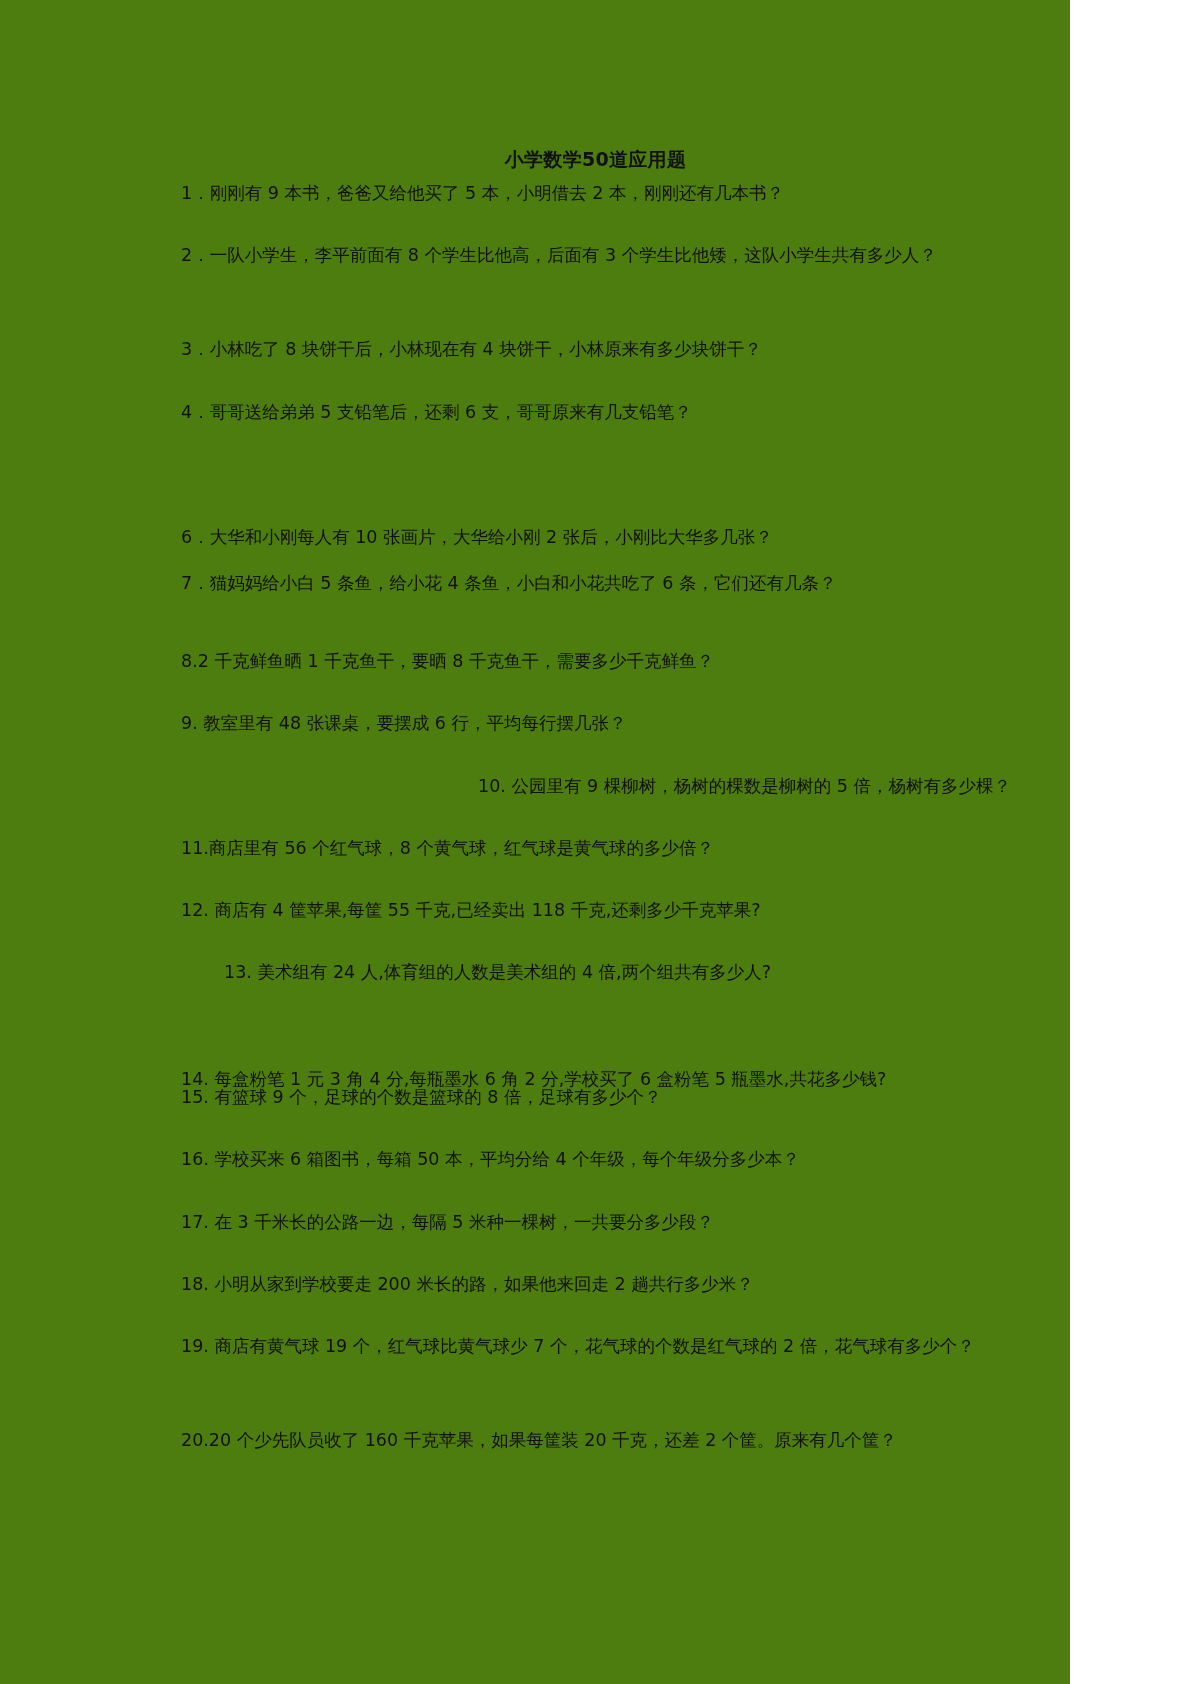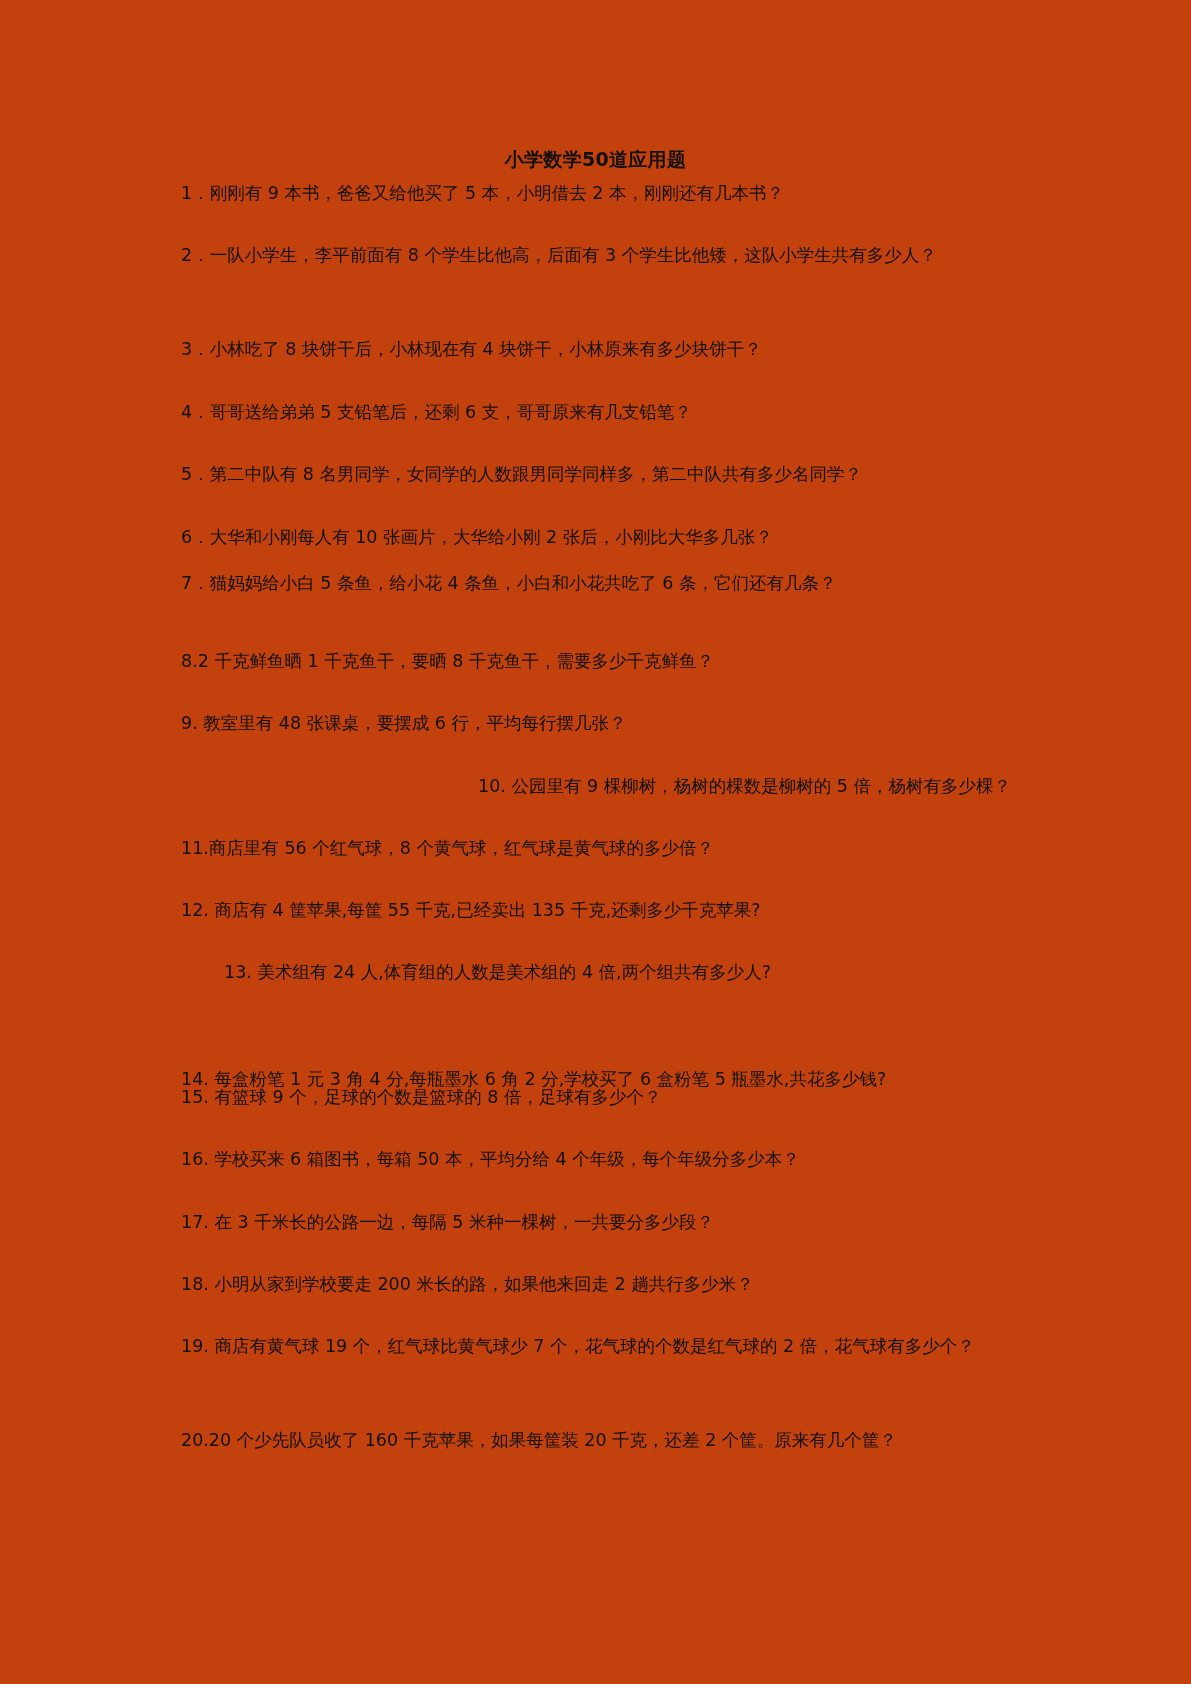--- a/index.html
+++ b/index.html
@@ -12,23 +12,23 @@
       height: 1684px;
       position: relative;
       overflow: hidden;
       font-family: "DejaVu Sans", "Liberation Sans", sans-serif;
       color: #111111;
     }
     .page {
       position: absolute;
       left: 0;
       top: 0;
-      width: 1191px;
+      width: 1070px;
       height: 1684px;
-      background: #c2410c;
+      background: #4d7c0f;
     }
     .title {
       position: absolute;
       top: 146px;
       left: 0;
       width: 1191px;
       text-align: center;
       font-size: 19px;
       font-weight: bold;
       line-height: 26px;
@@ -46,28 +46,27 @@
 </head>
 <body>
 
 <div class="page">
   <div class="title">小学数学50道应用题</div>
 
   <div class="question" style="position:absolute;left:181px;top:178px;width:830px;">1．刚刚有 9 本书，爸爸又给他买了 5 本，小明借去 2 本，刚刚还有几本书？</div>
   <div class="question" style="position:absolute;left:181px;top:240px;width:830px;">2．一队小学生，李平前面有 8 个学生比他高，后面有 3 个学生比他矮，这队小学生共有多少人？</div>
   <div class="question" style="position:absolute;left:181px;top:334px;width:830px;">3．小林吃了 8 块饼干后，小林现在有 4 块饼干，小林原来有多少块饼干？</div>
   <div class="question" style="position:absolute;left:181px;top:397px;width:830px;">4．哥哥送给弟弟 5 支铅笔后，还剩 6 支，哥哥原来有几支铅笔？</div>
-  <div class="question" style="position:absolute;left:181px;top:459px;width:830px;">5．第二中队有 8 名男同学，女同学的人数跟男同学同样多，第二中队共有多少名同学？</div>
   <div class="question" style="position:absolute;left:181px;top:522px;width:830px;">6．大华和小刚每人有 10 张画片，大华给小刚 2 张后，小刚比大华多几张？</div>
   <div class="question" style="position:absolute;left:181px;top:568px;width:830px;">7．猫妈妈给小白 5 条鱼，给小花 4 条鱼，小白和小花共吃了 6 条，它们还有几条？</div>
   <div class="question" style="position:absolute;left:181px;top:646px;width:830px;">8.2 千克鲜鱼晒 1 千克鱼干，要晒 8 千克鱼干，需要多少千克鲜鱼？</div>
   <div class="question" style="position:absolute;left:181px;top:708px;width:830px;">9. 教室里有 48 张课桌，要摆成 6 行，平均每行摆几张？</div>
   <div class="question" style="position:absolute;left:181px;top:771px;width:830px;text-align:right;">10. 公园里有 9 棵柳树，杨树的棵数是柳树的 5 倍，杨树有多少棵？</div>
   <div class="question" style="position:absolute;left:181px;top:833px;width:830px;">11.商店里有 56 个红气球，8 个黄气球，红气球是黄气球的多少倍？</div>
-  <div class="question" style="position:absolute;left:181px;top:895px;width:830px;">12. 商店有 4 筐苹果,每筐 55 千克,已经卖出 135 千克,还剩多少千克苹果?</div>
+  <div class="question" style="position:absolute;left:181px;top:895px;width:830px;">12. 商店有 4 筐苹果,每筐 55 千克,已经卖出 118 千克,还剩多少千克苹果?</div>
   <div class="question" style="position:absolute;left:181px;top:957px;width:830px;margin-left:43px;">13. 美术组有 24 人,体育组的人数是美术组的 4 倍,两个组共有多少人?</div>
   <div class="question" style="position:absolute;left:181px;top:1020px;width:830px;margin-top:44px;">14. 每盒粉笔 1 元 3 角 4 分,每瓶墨水 6 角 2 分,学校买了 6 盒粉笔 5 瓶墨水,共花多少钱?</div>
   <div class="question" style="position:absolute;left:181px;top:1082px;width:830px;">15. 有篮球 9 个，足球的个数是篮球的 8 倍，足球有多少个？</div>
   <div class="question" style="position:absolute;left:181px;top:1144px;width:830px;">16. 学校买来 6 箱图书，每箱 50 本，平均分给 4 个年级，每个年级分多少本？</div>
   <div class="question" style="position:absolute;left:181px;top:1207px;width:830px;">17. 在 3 千米长的公路一边，每隔 5 米种一棵树，一共要分多少段？</div>
   <div class="question" style="position:absolute;left:181px;top:1269px;width:830px;">18. 小明从家到学校要走 200 米长的路，如果他来回走 2 趟共行多少米？</div>
   <div class="question" style="position:absolute;left:181px;top:1331px;width:830px;">19. 商店有黄气球 19 个，红气球比黄气球少 7 个，花气球的个数是红气球的 2 倍，花气球有多少个？</div>
   <div class="question" style="position:absolute;left:181px;top:1425px;width:830px;">20.20 个少先队员收了 160 千克苹果，如果每筐装 20 千克，还差 2 个筐。原来有几个筐？</div>
 </div>
 

